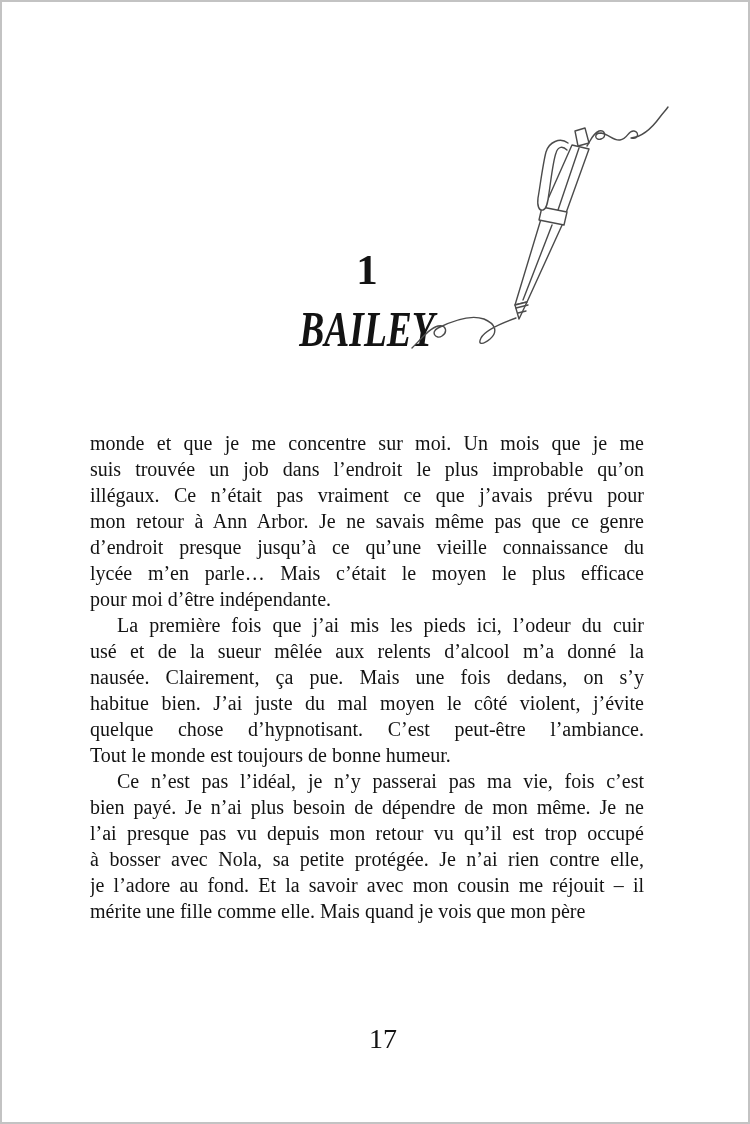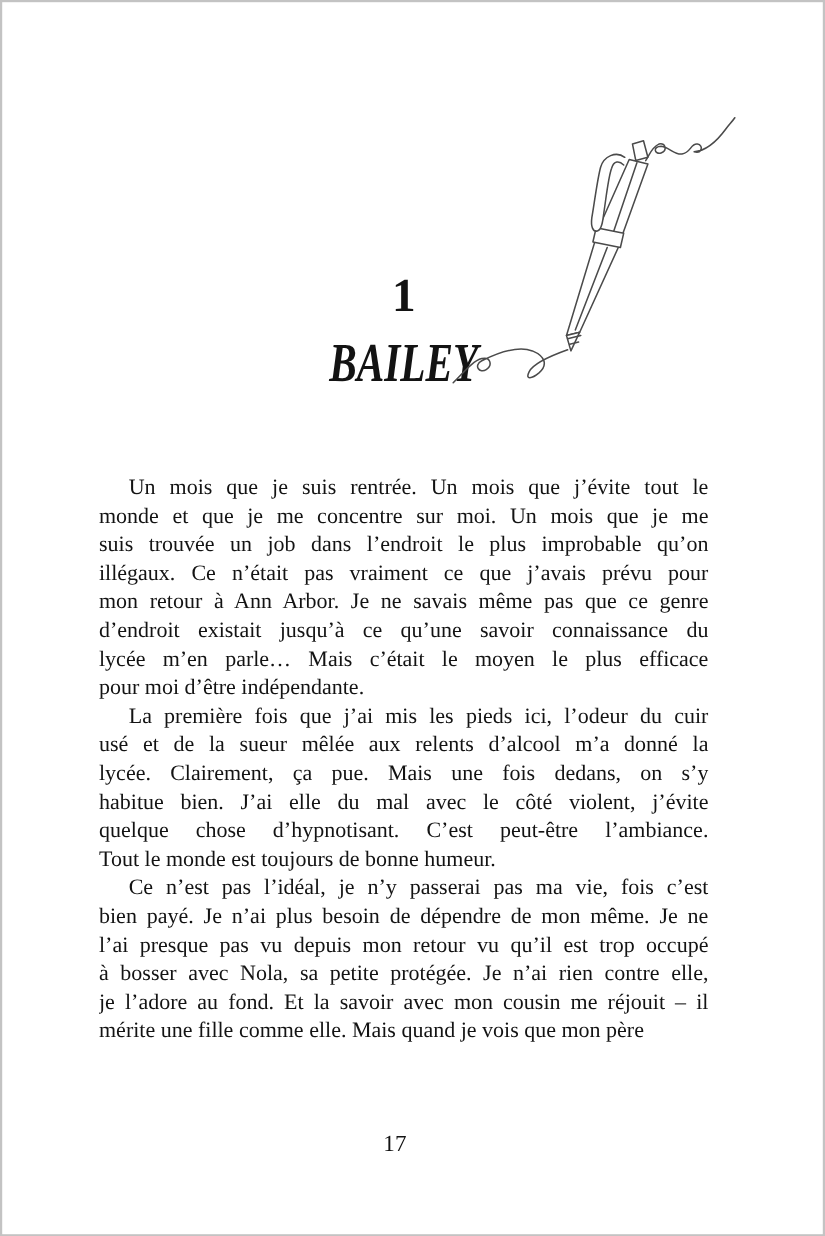--- a/index.html
+++ b/index.html
@@ -66,25 +66,25 @@
   }
   .body-text .line.first {
     text-indent: 27px;
   }
   .body-text .line.last {
     text-align-last: left;
     font-family: Liberation Serif, serif;
   }
   .page-number {
     position: absolute;
-    left: 80px;
+    left: 104px;
     top: 1024px;
     width: 554px;
     text-align: center;
-    font-size: 21px;
+    font-size: 28px;
     line-height: 26px;
   }
 </style>
 </head>
 <body>
 
 <div class="page">
 
   <div class="chapter-number">1</div>
 
@@ -131,32 +131,31 @@
                  C145 112 146 104 147 96
                  C149 83 151 64 154 56
                  C156 49 161 49 165 53"></path>
 
         <path fill="#ffffff" d="M173 34 L183 31 L187 46 L176 49 Z"></path>
       </g>
     </svg>
   </div>
 
   <div class="body-text">
-      <div class="line first">Un mois que je suis rentrée. Un mois que j’évite tout le</div>
       <div class="line">monde et que je me concentre sur moi. Un mois que je me</div>
       <div class="line">suis trouvée un job dans l’endroit le plus improbable qu’on</div>
       <div class="line">illégaux. Ce n’était pas vraiment ce que j’avais prévu pour</div>
       <div class="line">mon retour à Ann Arbor. Je ne savais même pas que ce genre</div>
-      <div class="line">d’endroit existait jusqu’à ce qu’une savoir connaissance du</div>
+      <div class="line">d’endroit presque jusqu’à ce qu’une vieille connaissance du</div>
       <div class="line">lycée m’en parle… Mais c’était le moyen le plus efficace</div>
       <div class="line last">pour moi d’être indépendante.</div>
       <div class="line first">La première fois que j’ai mis les pieds ici, l’odeur du cuir</div>
       <div class="line">usé et de la sueur mêlée aux relents d’alcool m’a donné la</div>
-      <div class="line">lycée. Clairement, ça pue. Mais une fois dedans, on s’y</div>
-      <div class="line">habitue bien. J’ai elle du mal avec le côté violent, j’évite</div>
+      <div class="line">nausée. Clairement, ça pue. Mais une fois dedans, on s’y</div>
+      <div class="line">habitue bien. J’ai juste du mal moyen le côté violent, j’évite</div>
       <div class="line">quelque chose d’hypnotisant. C’est peut-être l’ambiance.</div>
       <div class="line last">Tout le monde est toujours de bonne humeur.</div>
       <div class="line first">Ce n’est pas l’idéal, je n’y passerai pas ma vie, fois c’est</div>
       <div class="line">bien payé. Je n’ai plus besoin de dépendre de mon même. Je ne</div>
       <div class="line">l’ai presque pas vu depuis mon retour vu qu’il est trop occupé</div>
       <div class="line">à bosser avec Nola, sa petite protégée. Je n’ai rien contre elle,</div>
       <div class="line">je l’adore au fond. Et la savoir avec mon cousin me réjouit – il</div>
       <div class="line last">mérite une fille comme elle. Mais quand je vois que mon père</div>
     </div>
 

